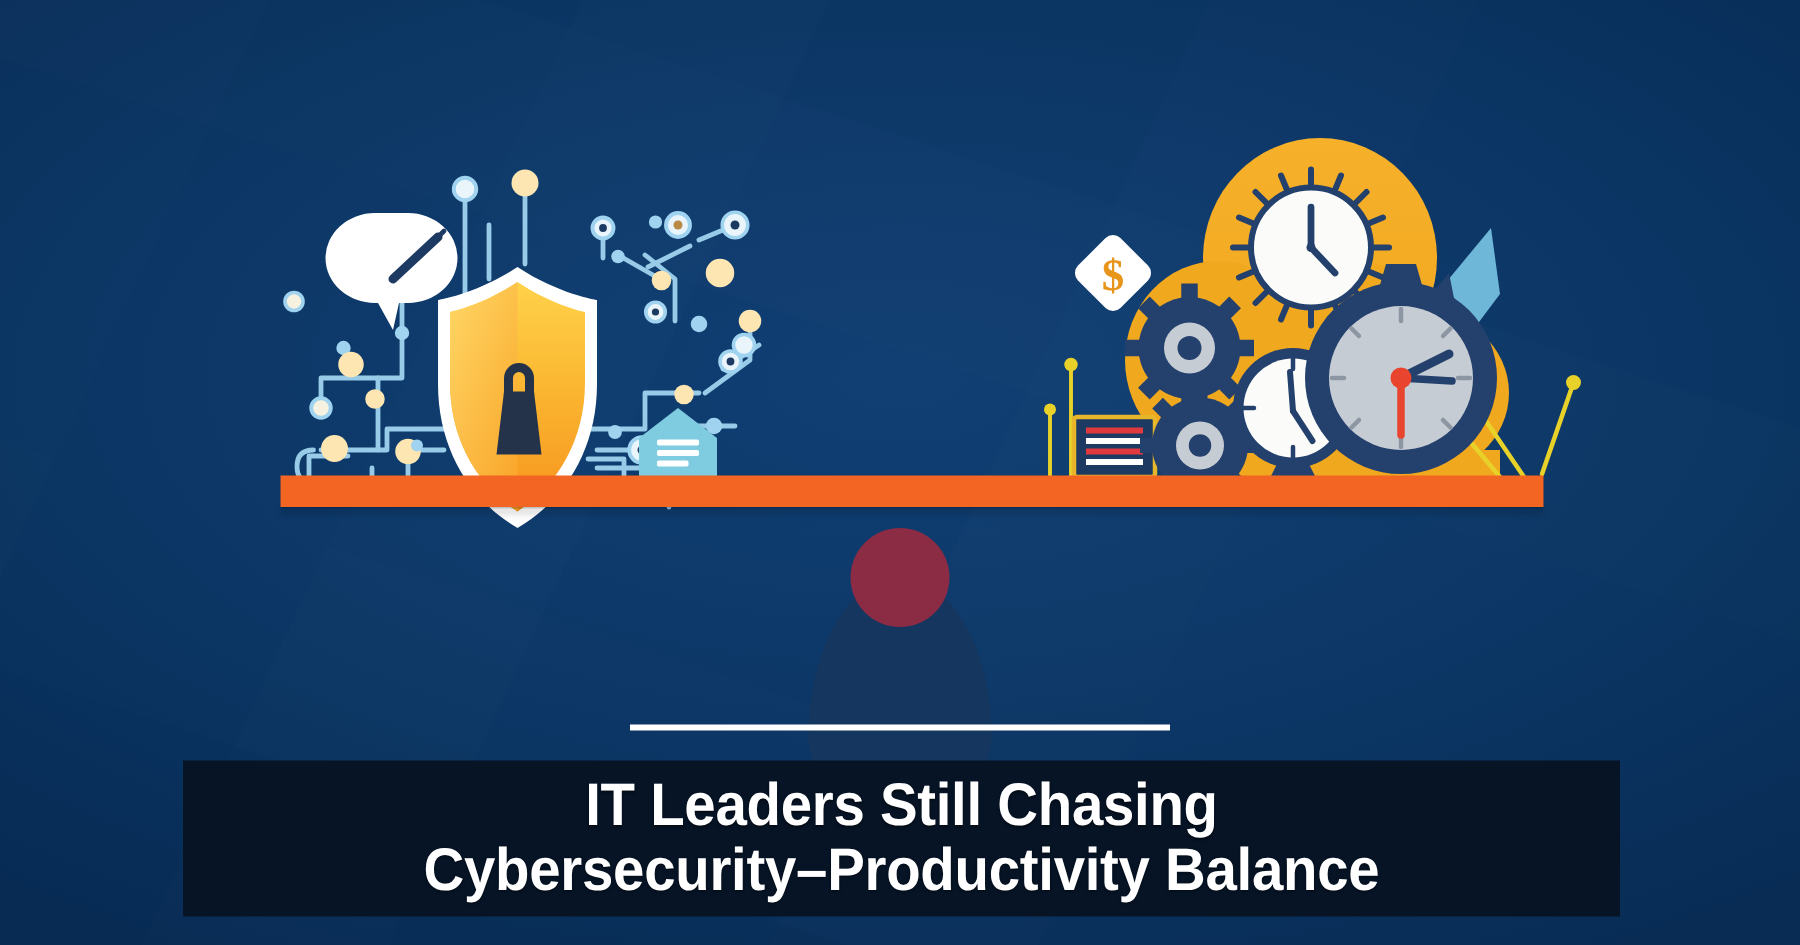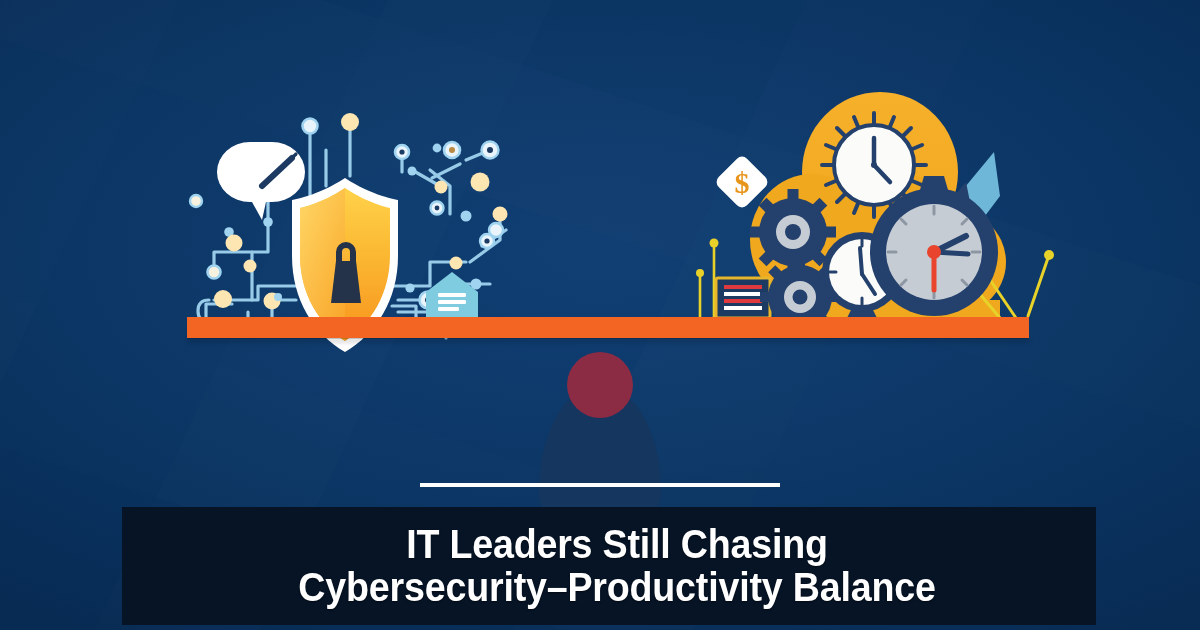--- a/index.html
+++ b/index.html
@@ -69,27 +69,26 @@
     border-radius: 50%;
     background: #8c2b44;
   }
 
   
   .banner {
     position: absolute;
     left: 122px;
     top: 507px;
     width: 958px;
-    height: 118px;
+    height: 104px;
     background: #061426;
     display: flex;
     flex-direction: column;
     align-items: center;
     justify-content: center;
-    padding-left: 16px;
   }
   .banner-line {
     position: absolute;
     left: 420px;
     top: 483px;
     width: 360px;
     height: 4px;
     background: #ffffff;
   }
   .title {

